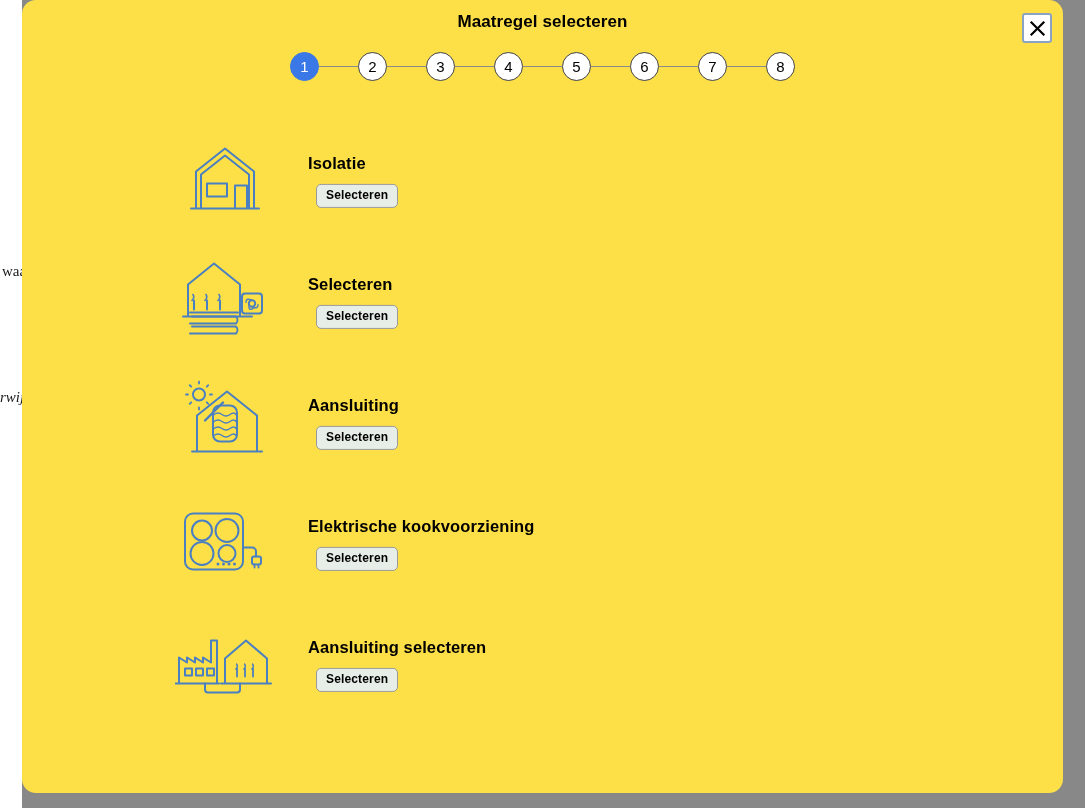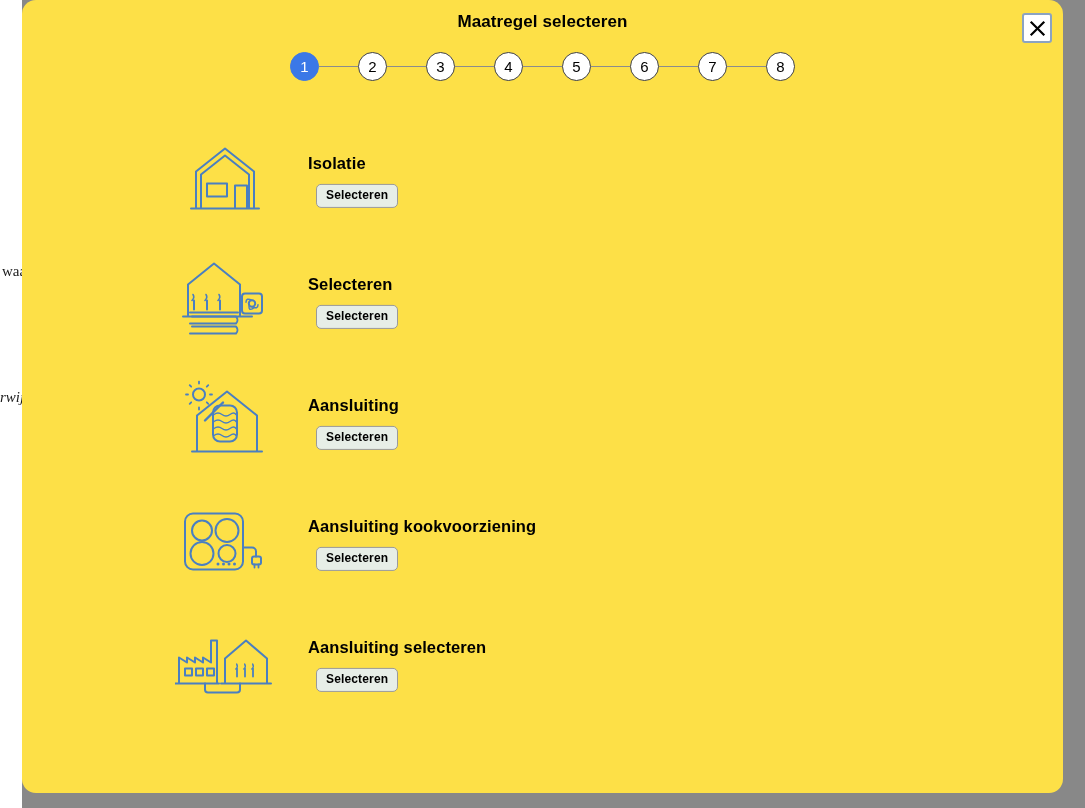--- a/index.html
+++ b/index.html
@@ -268,21 +268,21 @@
           <circle cx="36" cy="57.5" r="1.5" fill="#4a7fc1" stroke="none"></circle>
           <circle cx="41.5" cy="57.5" r="1.5" fill="#4a7fc1" stroke="none"></circle>
           <circle cx="47" cy="57.5" r="1.5" fill="#4a7fc1" stroke="none"></circle>
           <circle cx="52.5" cy="57.5" r="1.5" fill="#4a7fc1" stroke="none"></circle>
           <path d="M61 41 H70 a4 4 0 0 1 4 4 V50"></path>
           <rect x="70" y="50" width="9" height="8" rx="2"></rect>
           <path d="M72.5 58 v3 M76.5 58 v3" stroke-width="1.8"></path>
         </svg>
       </div>
       <div class="measure-body">
-        <div class="measure-label">Aansluiting kookvoorziening</div>
+        <div class="measure-label">Elektrische kookvoorziening</div>
         <button class="select-button">Selecteren</button>
       </div>
     </div>
 
     <div class="measure-row">
       <div class="measure-icon">
         <svg width="100" height="64" viewBox="0 0 100 64" fill="none" stroke="#4a7fc1" stroke-width="2" stroke-linecap="round" stroke-linejoin="round">
           <path d="M4 50 V25 l8 5 V25 l8 5 V25 l8 5 V25 l8 5 V8 h6 V50"></path>
           <path d="M0 51 H44"></path>
           <rect x="10" y="36" width="7" height="7"></rect>

